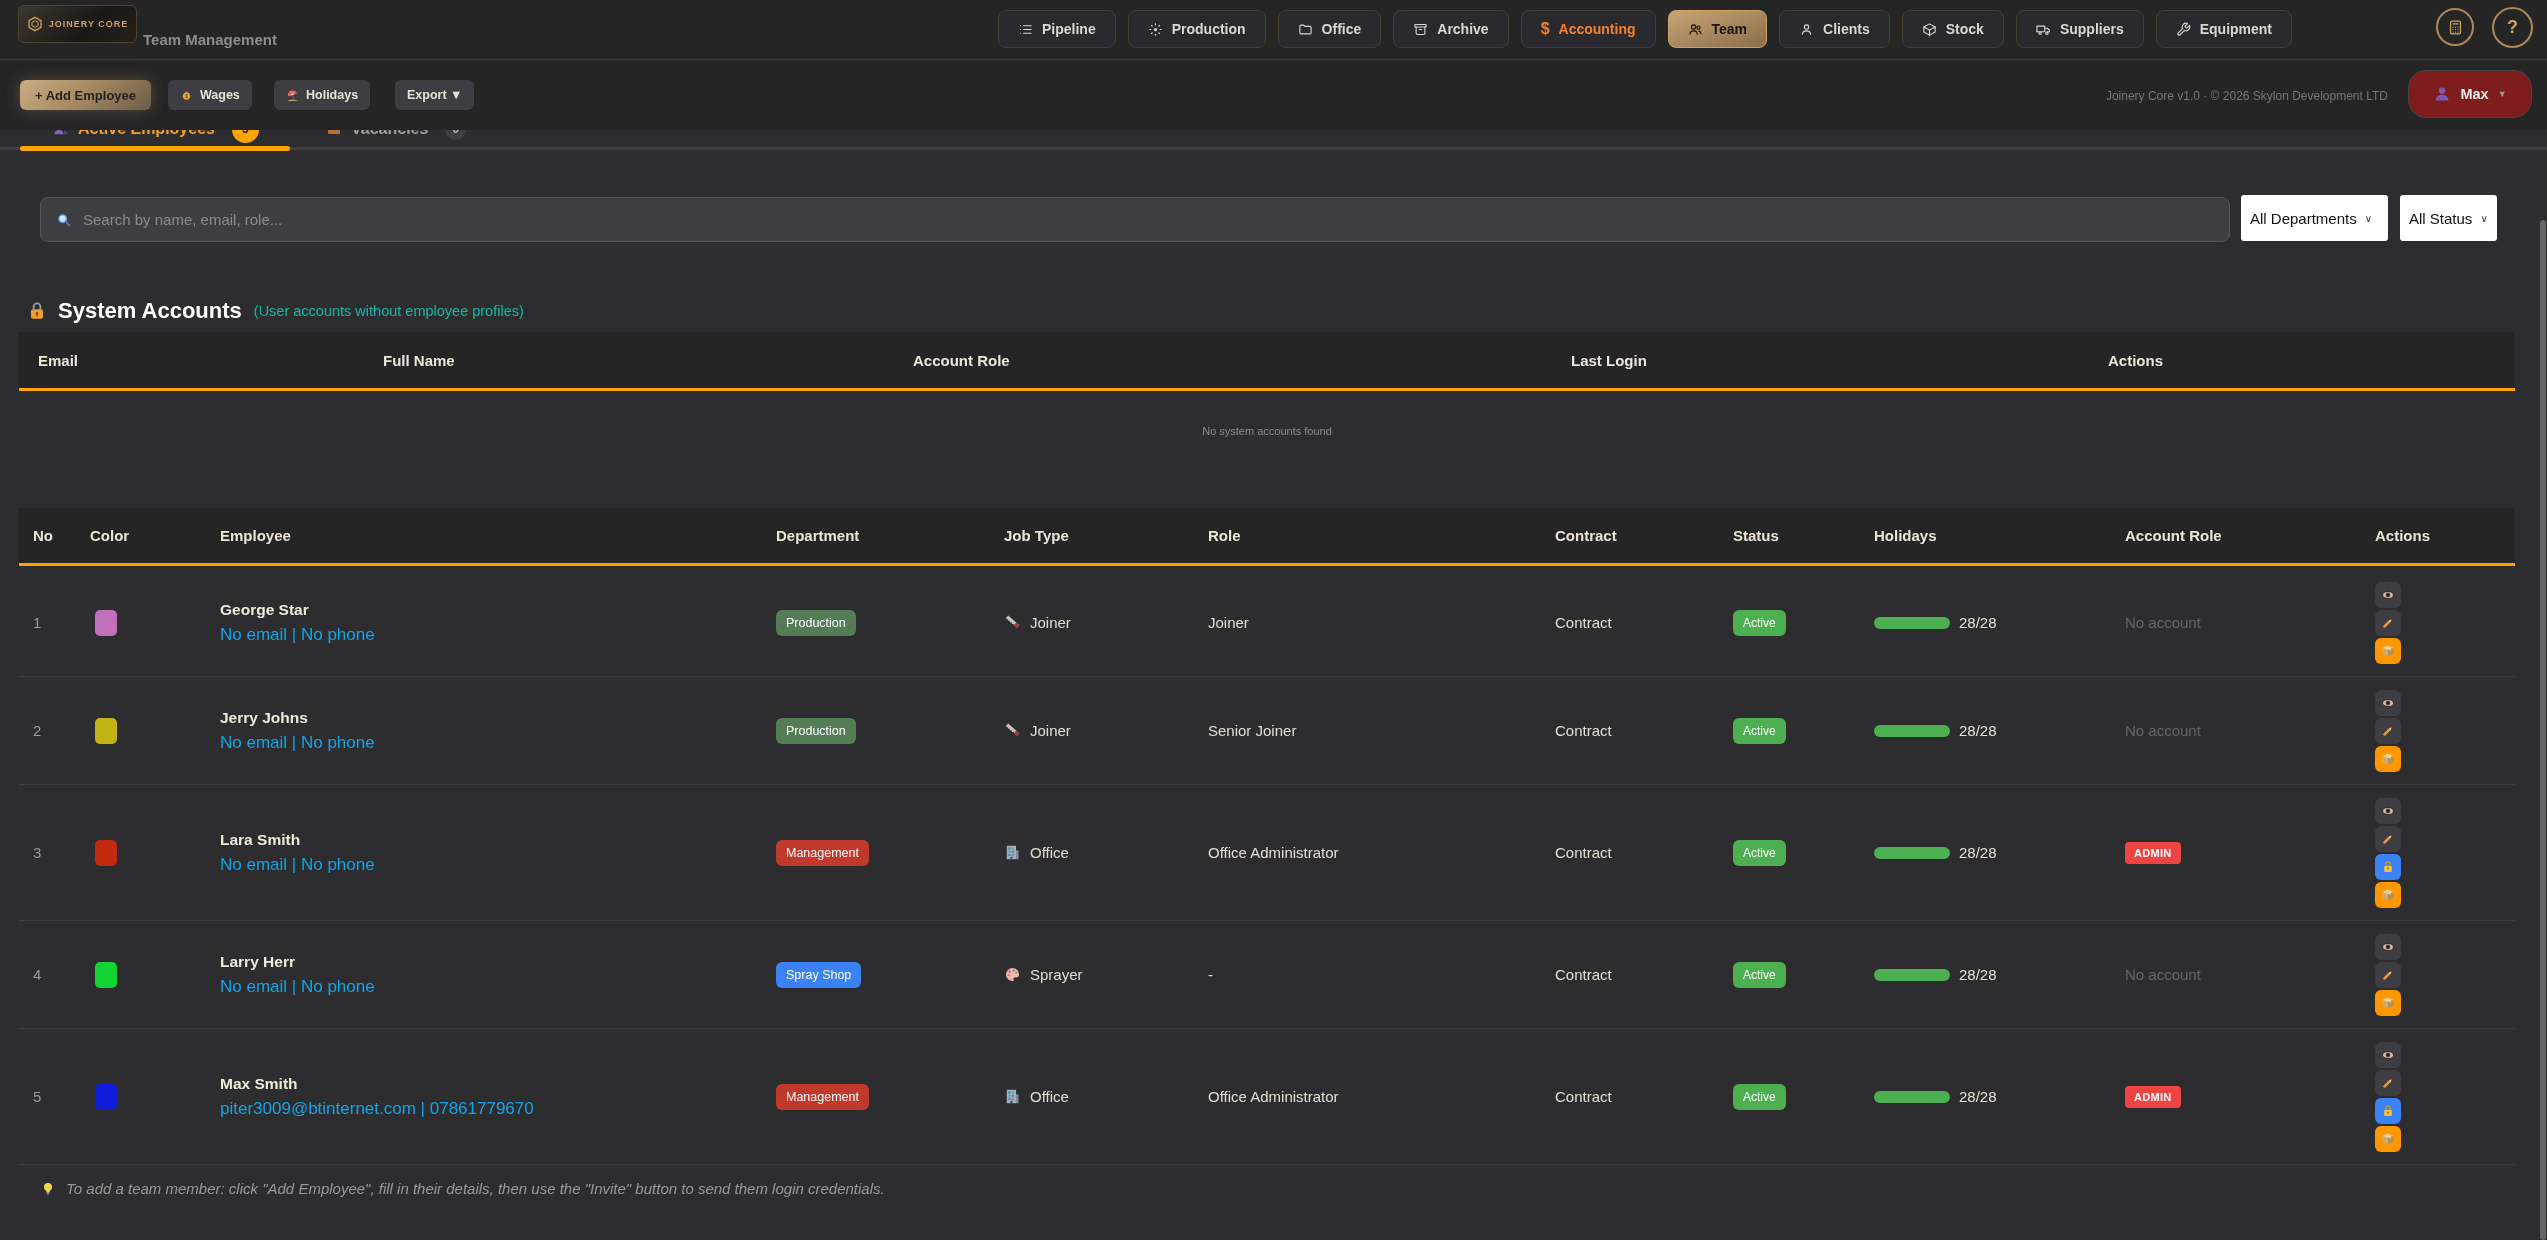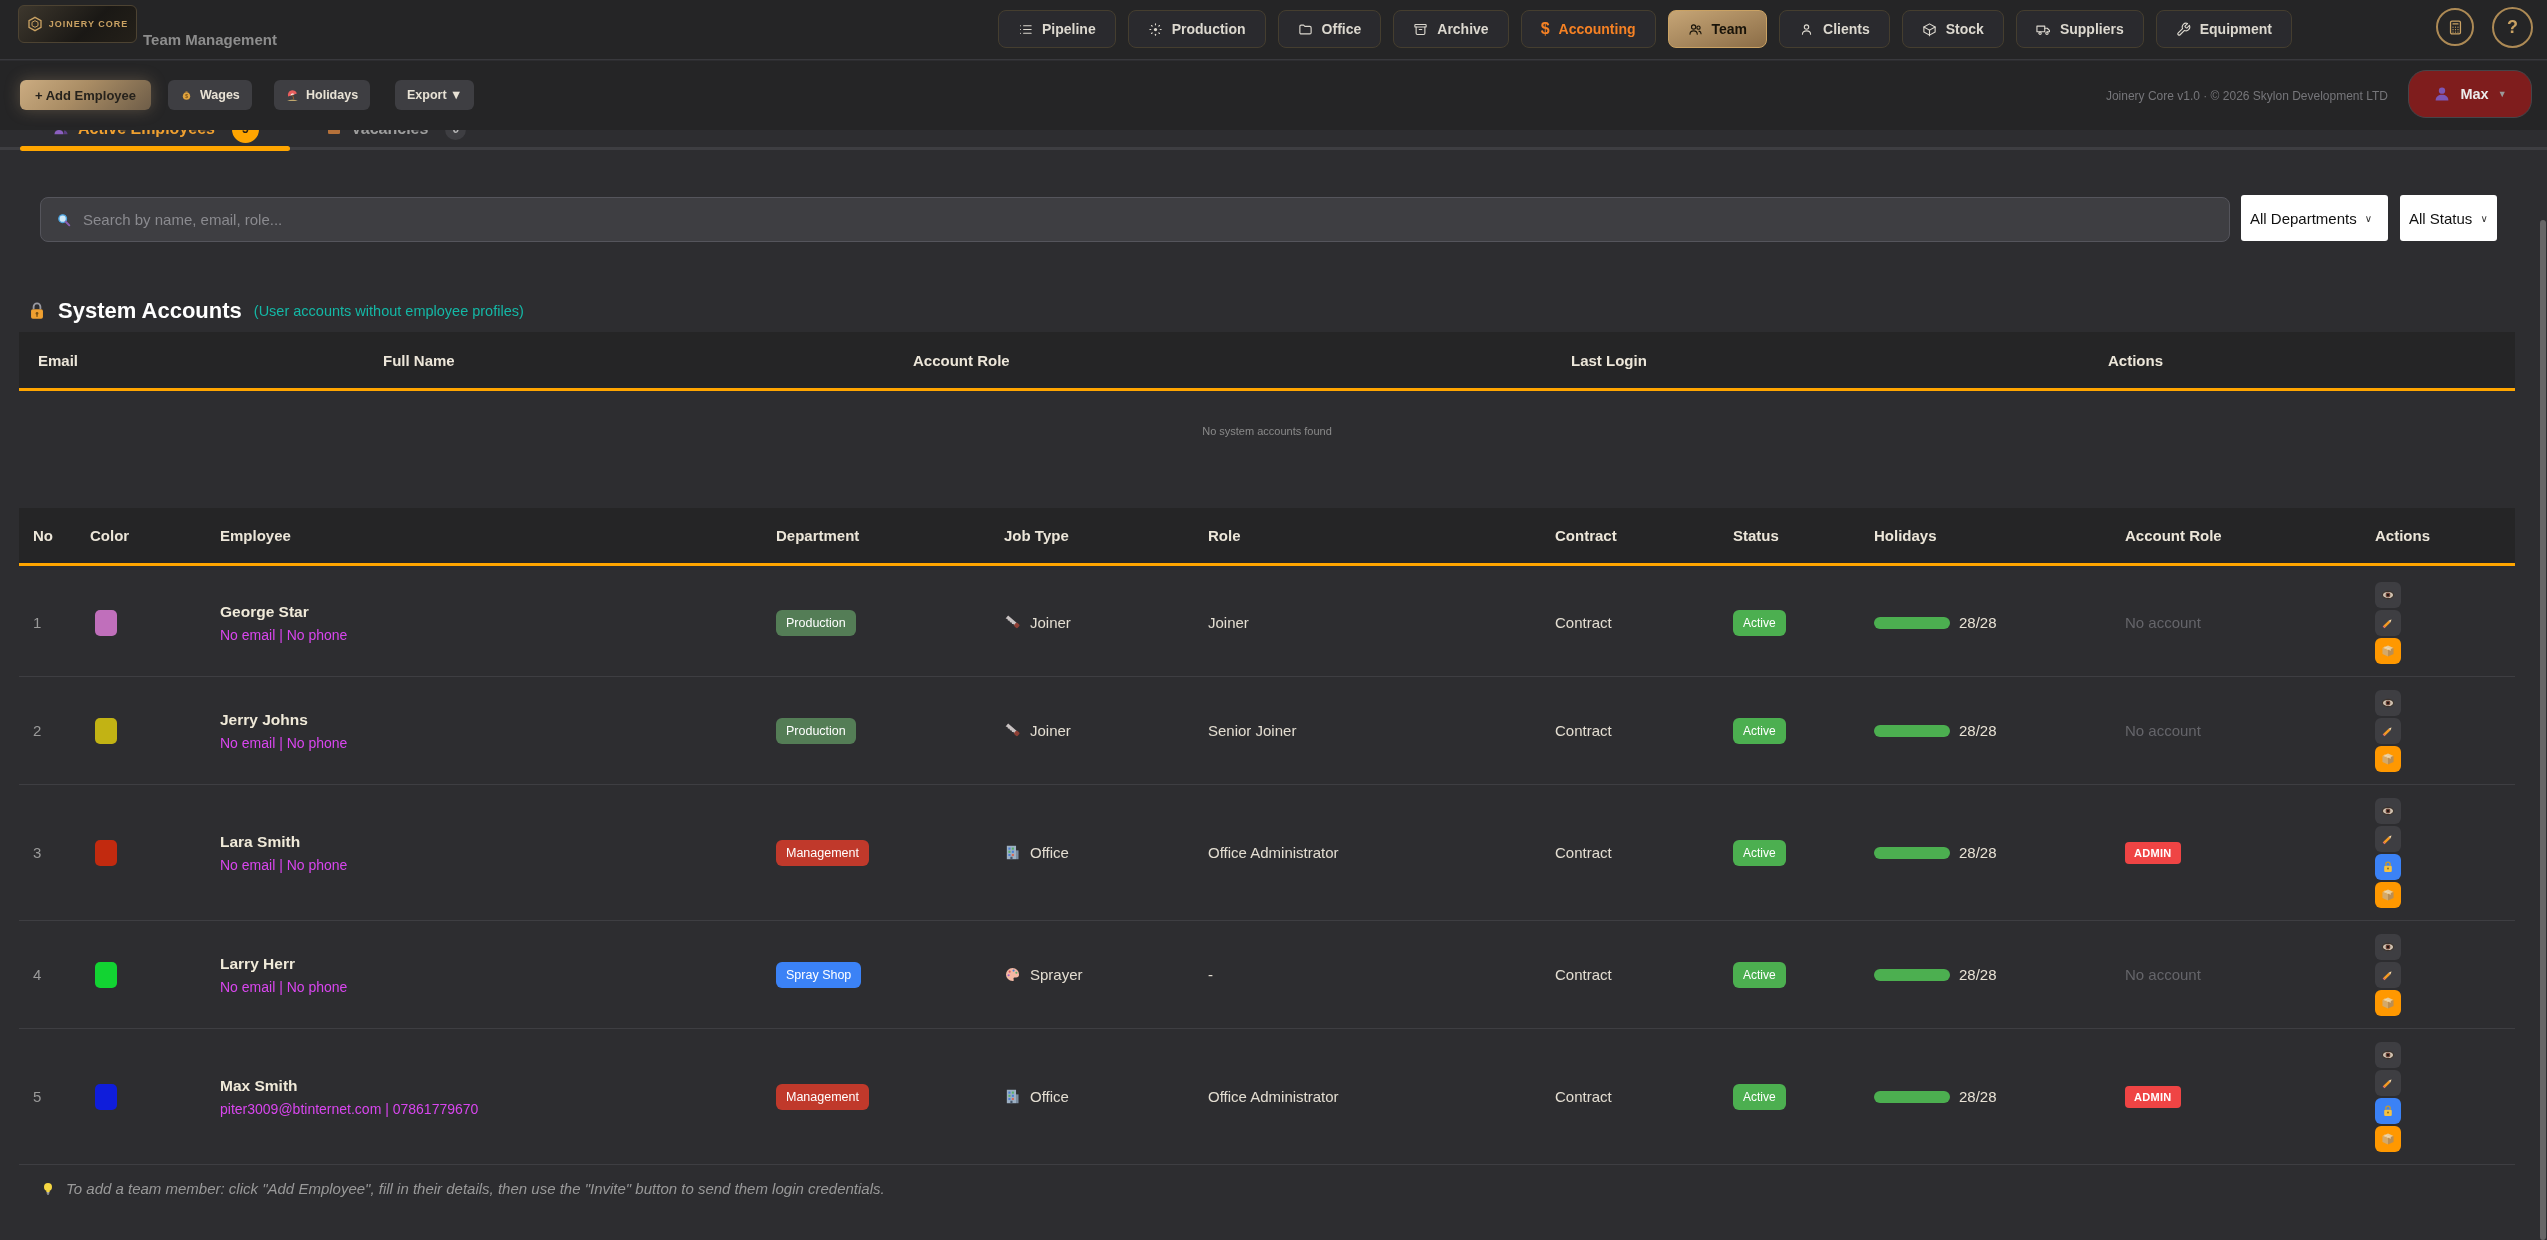--- a/index.html
+++ b/index.html
@@ -90,21 +90,21 @@
   .emp-head > div { font-size:15px; font-weight:bold; color:#ece6d9; }
   .c-no{width:57px}.c-color{width:130px}.c-emp{width:556px}.c-dept{width:228px}.c-job{width:204px}
   .c-role{width:347px}.c-contract{width:178px}.c-status{width:141px}.c-hol{width:251px}.c-acct{width:250px}.c-act{width:140px}
   .emp-rows { position:absolute; left:19px; top:569px; width:2496px; }
   .erow { display:flex; align-items:center; padding-left:14px; border-bottom:1px solid #3e3e42; }
   .cell { display:flex; align-items:center; }
   .no-txt { font-size:15px; color:#9a9a9a; }
   .swatch { width:22px; height:26px; border-radius:5px; margin-left:5px; }
   .emp-info { display:flex; flex-direction:column; justify-content:center; }
   .emp-name { font-size:15.5px; font-weight:bold; color:#f0ead9; }
-  .emp-contact { font-size:14px; color:#d946ef; margin-top:6px; }
+  .emp-contact { font-size:17px; color:#0ea5e9; margin-top:6px; }
   .dept-badge { padding:6px 10px; border-radius:6px; font-size:12.5px; color:#fff; }
   .job-ic { font-size:17px; margin-right:9px; }
   .job-txt,.role-txt,.contract-txt { font-size:15px; color:#e3ddd1; }
   .status-badge { background:#4caf50; color:#fff; font-size:12px; padding:6px 10px; border-radius:6px; }
   .hol-bar { width:76px; height:12px; border-radius:6px; background:#4caf50; margin-right:9px; }
   .hol-txt { font-size:15px; color:#e8e2d5; }
   .acct-none { font-size:15px; color:#65656a; }
   .admin-badge { background:#ef4444; color:#fff; font-size:11px; font-weight:bold; padding:5px 9px; border-radius:4px; letter-spacing:.3px; }
   .act-stack { display:flex; flex-direction:column; gap:2px; }
   .act-btn { width:26px; height:26px; border-radius:6px; border:none; display:flex; align-items:center; justify-content:center;

